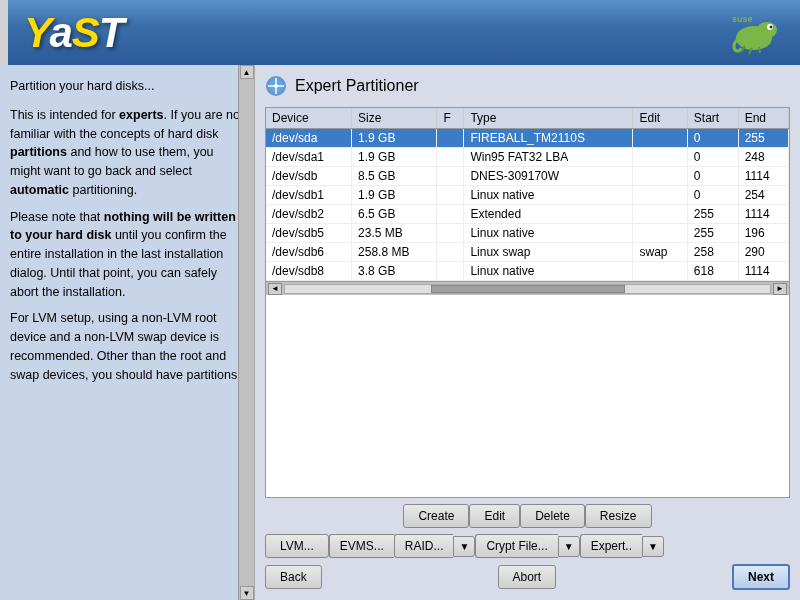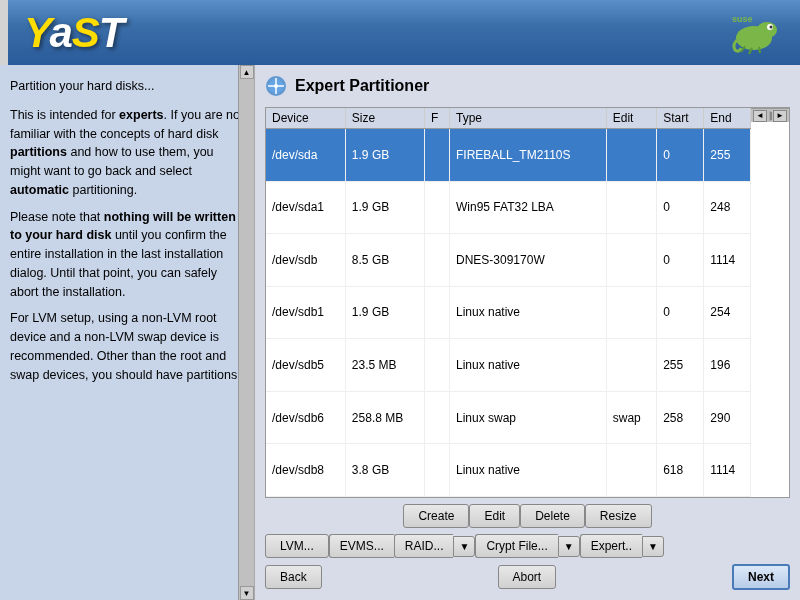--- a/index.html
+++ b/index.html
@@ -106,32 +106,32 @@
       align-items: center;
       gap: 8px;
       margin-bottom: 4px;
     }
     #panel-title-icon {
       width: 22px;
       height: 22px;
     }
     #panel-title-text {
       font-size: 16px;
-      font-weight: bold;
+      font-weight: normal;
       color: #000;
     }
 
     
     #table-container {
       background: #fff;
       border: 1px solid #999;
       flex: 1;
       overflow: hidden;
       display: flex;
-      flex-direction: row;
+      flex-direction: column;
     }
     #partition-table {
       width: 100%;
       border-collapse: collapse;
     }
     #partition-table thead tr {
       background: #d0d8e8;
     }
     #partition-table th {
       text-align: left;
@@ -350,20 +350,29 @@
             <tr>
               <td>/dev/sdb1</td>
               <td>1.9 GB</td>
               <td></td>
               <td>Linux native</td>
               <td></td>
               <td>0</td>
               <td>254</td>
             </tr>
             <tr>
+              <td>/dev/sdb2</td>
+              <td>6.5 GB</td>
+              <td></td>
+              <td>Extended</td>
+              <td></td>
+              <td>255</td>
+              <td>1114</td>
+            </tr>
+            <tr>
               <td>/dev/sdb5</td>
               <td>23.5 MB</td>
               <td></td>
               <td>Linux native</td>
               <td></td>
               <td>255</td>
               <td>196</td>
             </tr>
             <tr>
               <td>/dev/sdb6</td>

